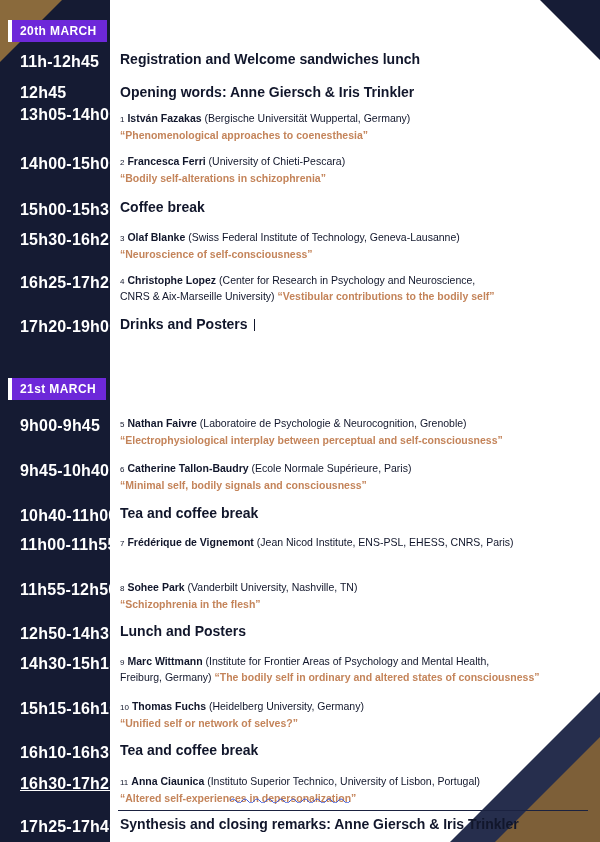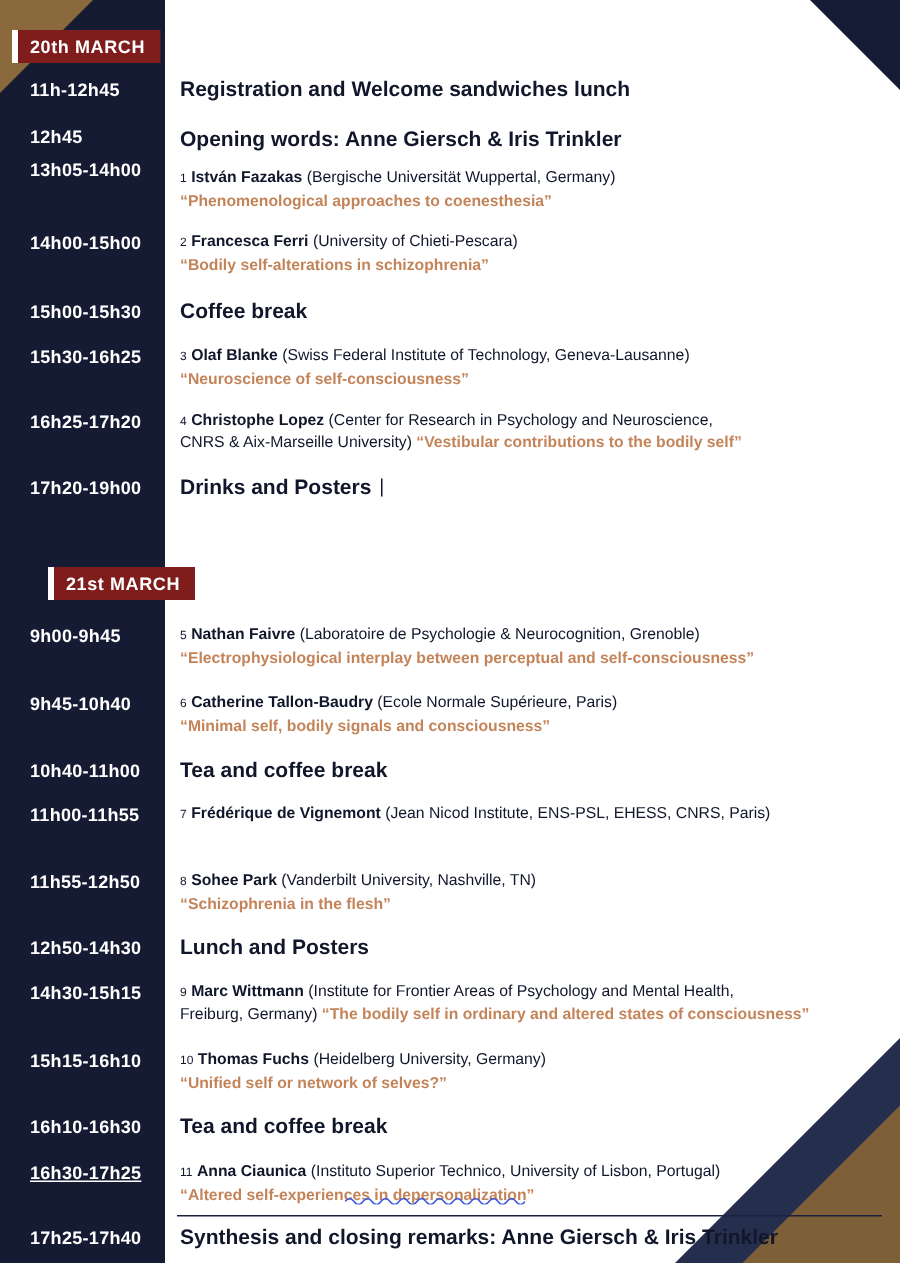--- a/index.html
+++ b/index.html
@@ -58,33 +58,33 @@
     position: absolute;
     top: 0; left: 0;
     width: 110px;
     height: 842px;
     background: #151b33;
     z-index: 1;
   }
   .day-header {
     position: absolute;
     left: 8px;
-    background: #7f1d1d;
+    background: #6d28d9;
     color: #ffffff;
     font-weight: bold;
     font-size: 12px;
     letter-spacing: .4px;
     padding: 4px 10px 4px 8px;
     border-left: 4px solid #ffffff;
     z-index: 6;
   }
   .time {
     position: absolute;
     color: #ffffff;
-    font-size: 12px;
+    font-size: 16px;
     font-weight: bold;
     letter-spacing: .2px;
     text-align: left;
     z-index: 5;
   }
   .entry {
     position: absolute;
     left: 120px;
     width: 470px;
     font-size: 10.5px;
@@ -199,21 +199,21 @@
     <span class="affil">(Center for Research in Psychology and Neuroscience,</span><br>
     <span class="affil">CNRS &amp; Aix-Marseille University)</span>
     <span class="talk-inline">“Vestibular contributions to the bodily self”</span>
   </div>
 
   <div class="time" style="top:318px; left:20px;">17h20-19h00</div>
   <div class="entry plain" style="top:317px;">
     <span>Drinks and Posters</span><span class="cursor-bar"></span>
   </div>
 
-  <div class="day-header" style="top:378px;margin-left:24px;">
+  <div class="day-header" style="top:378px;">
     <span>21st MARCH</span>
   </div>
 
   <div class="time" style="top:417px; left:20px;">9h00-9h45</div>
   <div class="entry" style="top:416px;">
     <span class="num">5</span><span class="speaker">Nathan Faivre</span>
     <span class="affil">(Laboratoire de Psychologie &amp; Neurocognition, Grenoble)</span>
     <span class="talk">“Electrophysiological interplay between perceptual and self-consciousness”</span>
   </div>
 

